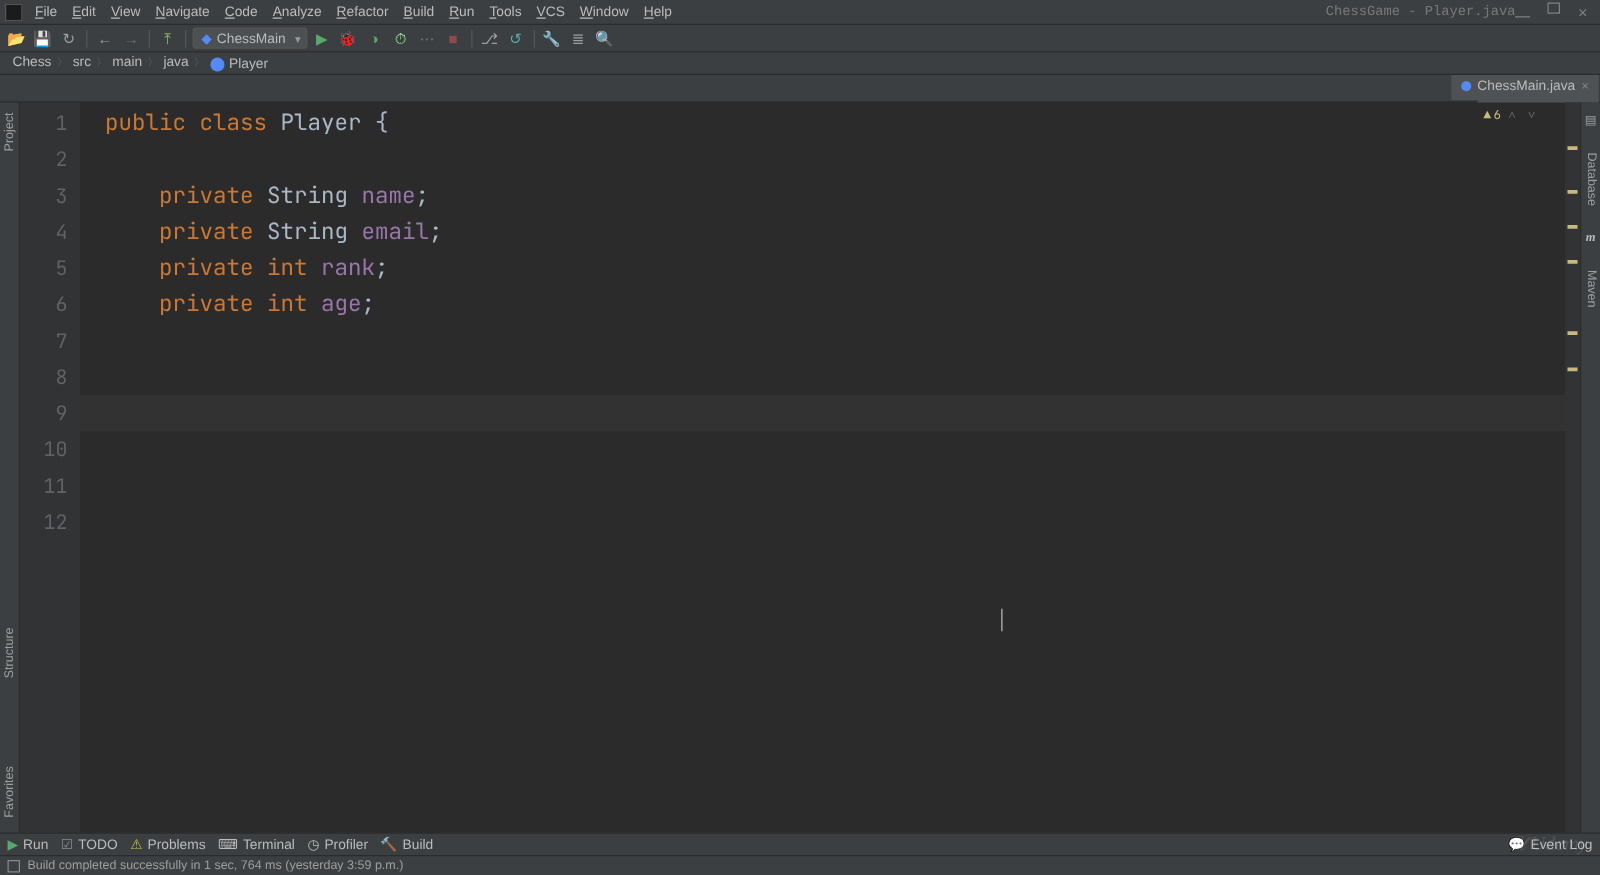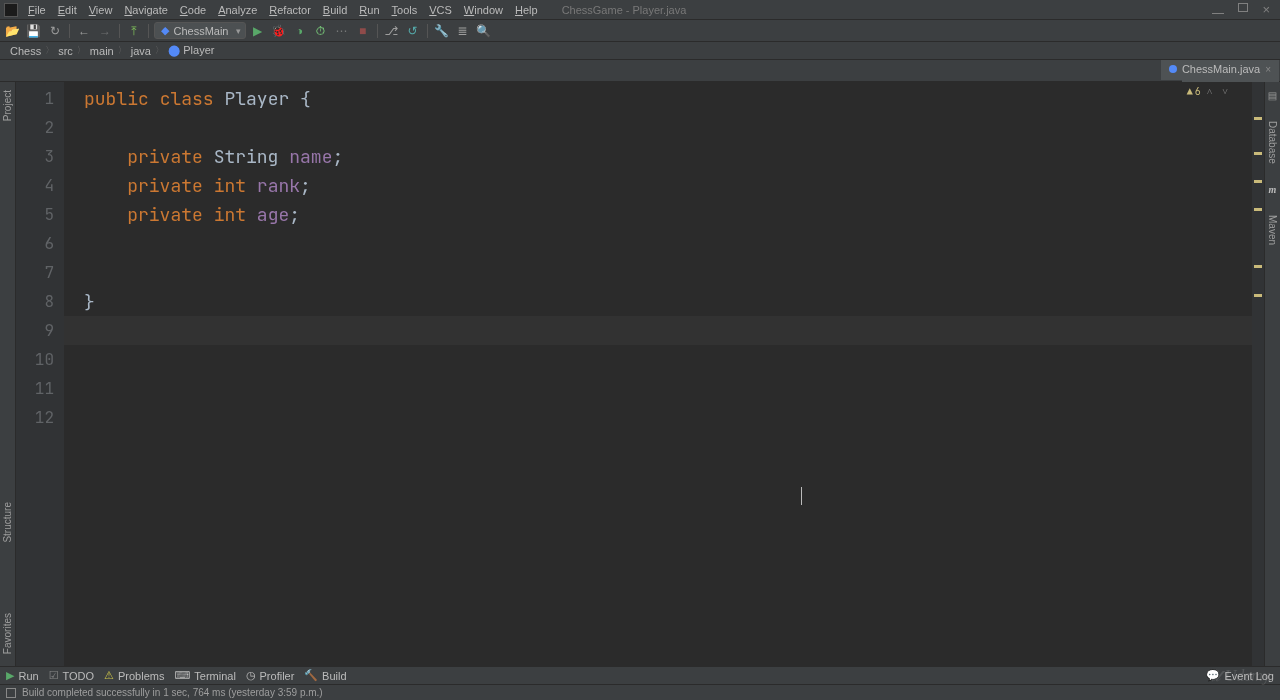--- a/index.html
+++ b/index.html
@@ -24,24 +24,25 @@
 }
 .menu-item {
   color: #bbbbbb;
   padding: 0 6px;
   cursor: pointer;
   font-size: 11px;
 }
 .menu-item u { text-decoration: underline; }
 .title-center {
   flex: 1;
-  text-align: left;
+  text-align: right;
   color: #787878;
   font-size: 11px;
   padding-left: 18px;
+  font-family: Liberation Mono, monospace;
 }
 .win-controls {
   display: flex;
   gap: 14px;
   color: #808080;
   padding-right: 6px;
 }
 .win-btn { cursor: pointer; font-size: 11px; }
 .win-min { width: 12px; position: relative; }
 .win-min::after { content:""; position:absolute; left:0; right:0; bottom:3px; border-bottom:1.5px solid #808080; }
@@ -303,21 +304,21 @@
   <span class="tool-sep"></span>
   <span class="tool-icon">⎇</span>
   <span class="tool-icon" style="color:#5aa;">↺</span>
   <span class="tool-sep"></span>
   <span class="tool-icon">🔧</span>
   <span class="tool-icon">≣</span>
   <span class="tool-icon">🔍</span>
 </div>
 
 <div class="breadcrumb">
-  <span id="crumb-host" style="display:flex;align-items:center;">
+  <span id="crumb-host" style="display:flex;">
       <span class="crumb">Chess</span>
       <span class="crumb-sep">〉</span>
       <span class="crumb">src</span>
       <span class="crumb-sep">〉</span>
       <span class="crumb">main</span>
       <span class="crumb-sep">〉</span>
       <span class="crumb">java</span>
       <span class="crumb-sep">〉</span>
       <span class="crumb"><span style="color:#548af7;">⬤</span> Player</span>
     </span>
@@ -362,20 +363,21 @@
     <div class="code-area" id="code">
       <div class="inspect-ico">
         <span>▲</span>
         <span>6</span>
         <span class="inspect-arrows">˄ ˅</span>
       </div>
       <div class="cursor-caret"></div>
     <div class="code-line"><span class="kw">public</span><span class=""> </span><span class="kw">class</span><span class=""> </span><span class="cls">Player</span><span class=""> {</span></div>
         <div class="code-line">&nbsp;</div>
         <div class="code-line"><span class="">    </span><span class="kw">private</span><span class=""> </span><span class="type">String</span><span class=""> </span><span class="ident">name</span><span class="">;</span></div>
+        <div class="code-line"><span class="">    </span><span class="kw">private</span><span class=""> </span><span class="type">String</span><span class=""> </span><span class="ident">email</span><span class="">;</span></div>
         <div class="code-line"><span class="">    </span><span class="kw">private</span><span class=""> </span><span class="kw">int</span><span class=""> </span><span class="ident">rank</span><span class="">;</span></div>
         <div class="code-line"><span class="">    </span><span class="kw">private</span><span class=""> </span><span class="kw">int</span><span class=""> </span><span class="ident">age</span><span class="">;</span></div>
         <div class="code-line">&nbsp;</div>
         <div class="code-line highlight" style="top: 234px;">&nbsp;</div>
         <div class="code-line">&nbsp;</div>
         <div class="code-line"><span class="">}</span></div>
         <div class="code-line">&nbsp;</div>
       </div>
     <div class="marker-strip" id="markers">
         <div class="marker" style="top: 35px;"></div>

